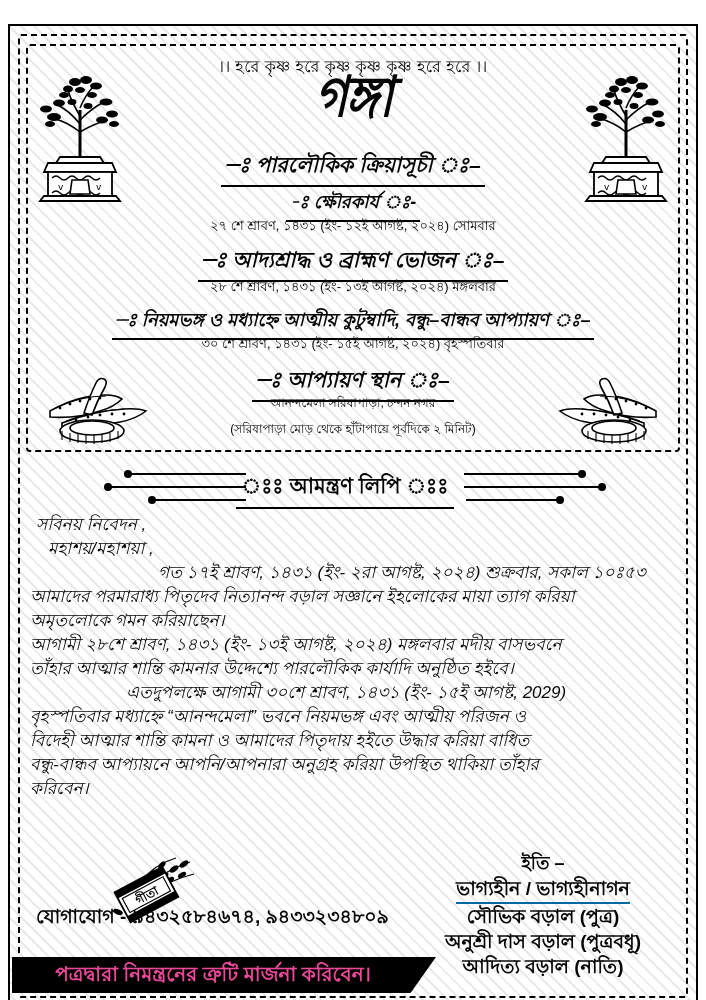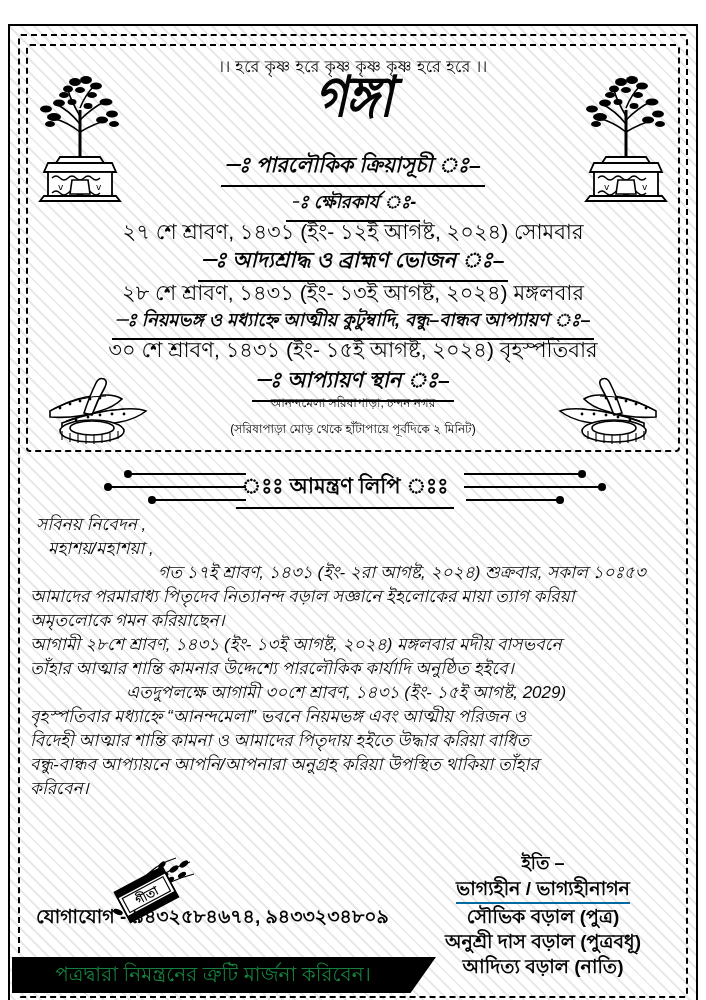--- a/index.html
+++ b/index.html
@@ -100,21 +100,21 @@
     padding: 0 4px 1px 4px;
   }
 
   .sec-head.small { font-size: 18px; }
   .sec-head.wide  { font-size: 18px; }
 
   .date-line {
     position: absolute;
     left: 0; right: 0;
     text-align: center;
-    font-size: 21px;
+    font-size: 13px;
     font-weight: 500;
   }
 
   .venue-line {
     position: absolute;
     left: 0; right: 0;
     text-align: center;
     font-size: 12px;
     font-weight: 400;
   }
@@ -199,23 +199,23 @@
   }
 
   
   .banner {
     position: absolute;
     left: 12px;
     bottom: 9px;
     width: 424px;
     height: 36px;
     background: #000;
-    color: #15803d;
+    color: #ec4899;
     font-size: 20px;
-    font-weight: 400;
+    font-weight: 700;
     display: flex;
     align-items: center;
     justify-content: center;
     clip-path: polygon(0 0, 100% 0, 94% 100%, 0 100%);
     padding-right: 22px;
   }
 
   
   .illus { position: absolute; }
 </style>

